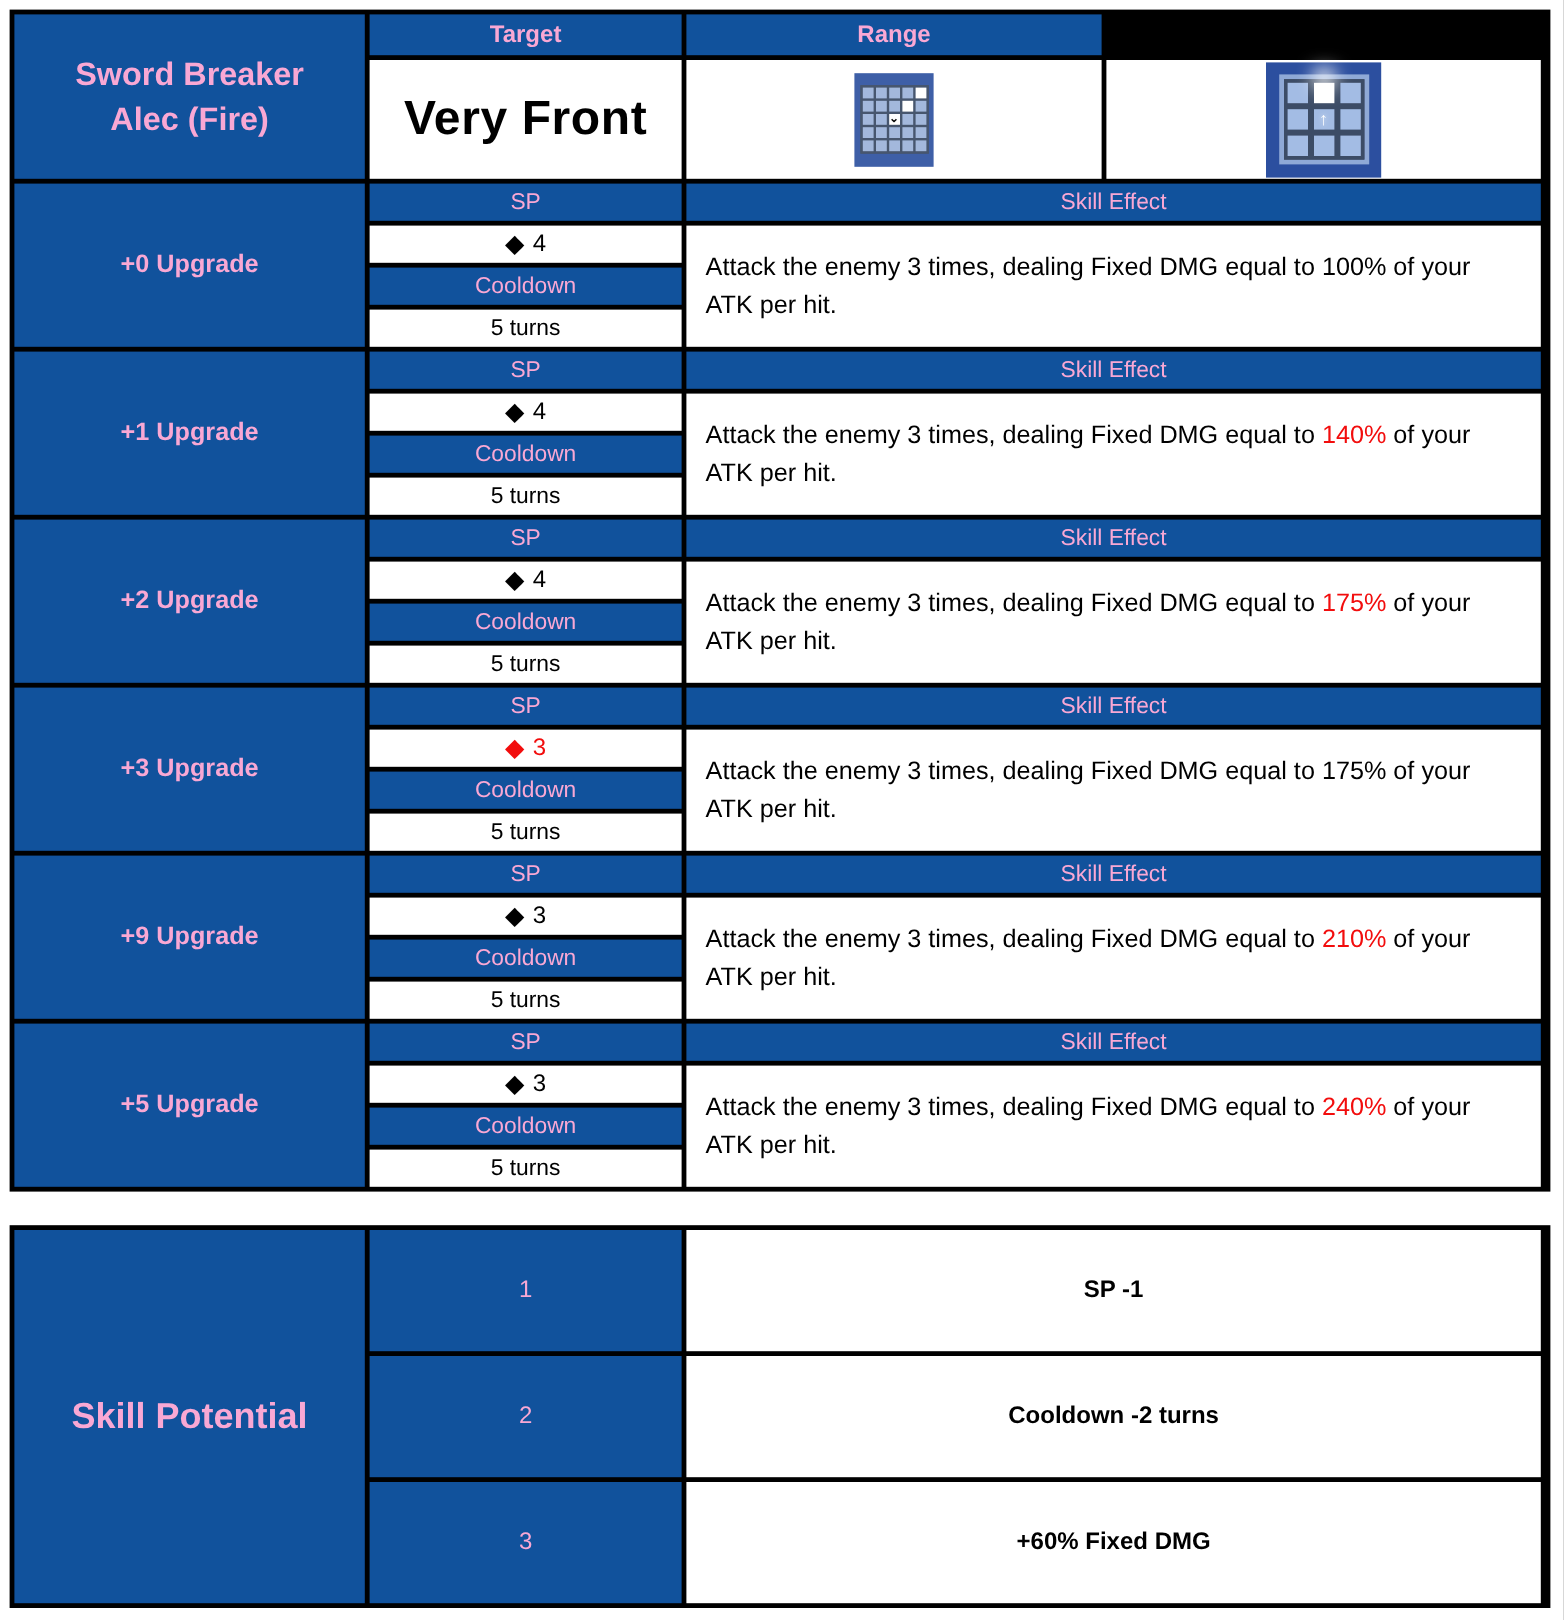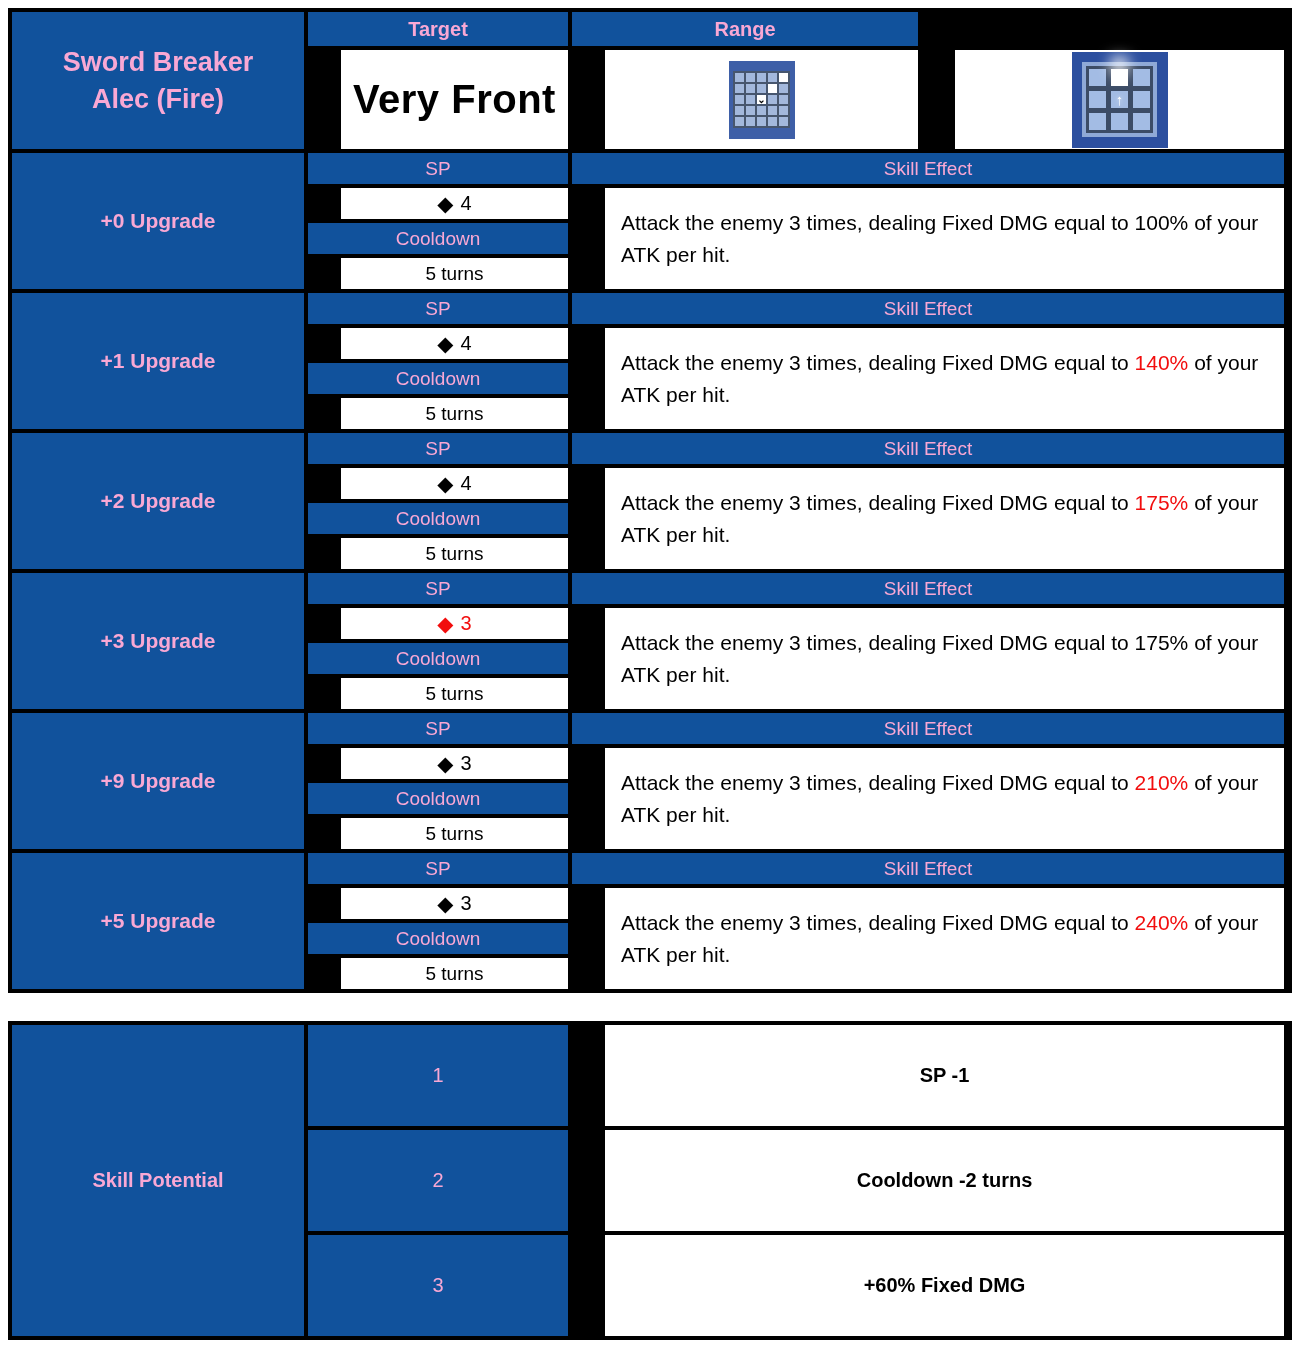--- a/index.html
+++ b/index.html
@@ -27,39 +27,39 @@
     grid-template-columns: 292px 260px 346px 362px;
     grid-template-rows: 34px 99px repeat(24, 31px);
   }
   .bottom-table {
     margin-top: 28px;
     grid-template-columns: 292px 260px 712px;
     grid-template-rows: repeat(3, 101px);
   }
   .cell { display: flex; align-items: center; justify-content: center; }
   .blue { background: var(--blue); color: #f9a8d4; }
-  .white-bg { background: #ffffff; color: #000000; margin-left: 33px; }
+  .white-bg { background: #ffffff; color: #000000; }
   .red { color: var(--red); }
 
   .title-cell { flex-direction: column; font-weight: 700; font-size: 27px; line-height: 1.35; text-align: center; }
   .colhead { font-weight: 700; font-size: 20px; }
   .subhead { font-weight: 500; font-size: 19px; }
   .target-value { font-weight: 800; font-size: 40px; letter-spacing: 0.5px; }
   .upgrade-label { font-weight: 700; font-size: 21px; }
   .sp-value { font-size: 20px; font-weight: 500; }
   .sp-value .diamond { font-size: 21px; margin-right: 7px; line-height: 1; }
   .cd-value { font-size: 19px; }
   .effect-text {
     justify-content: flex-start;
     text-align: left;
     padding: 0 16px;
     font-size: 21px;
     line-height: 1.5;
   }
-  .potential-title { font-weight: 700; font-size: 20px; }
+  .potential-title { font-weight: 700; font-size: 30px; }
   .level-cell { font-size: 20px; font-weight: 500; }
   .potential-effect { font-size: 20px; font-weight: bold; }
 
   
   .range-icon { width: 66px; height: 78px; background: #3E5FA7; display: flex; align-items: center; justify-content: center; }
   .range-grid { display: grid; grid-template-columns: repeat(5, 9px); grid-template-rows: repeat(5, 9px); gap: 2px; background: #47566E; border: 2px solid #47566E; }
   .range-grid .rc { background: #A3B8DC; }
   .range-grid .rc.white { background: #ffffff; }
   .range-grid .rc.chev { background: #ffffff; color: #000; font-size: 10px; font-weight: 700; display: flex; align-items: center; justify-content: center; line-height: 1; }
 

